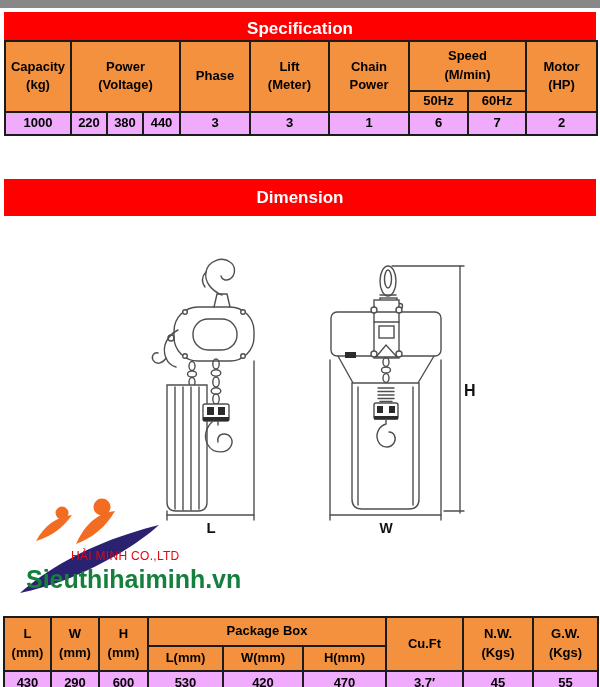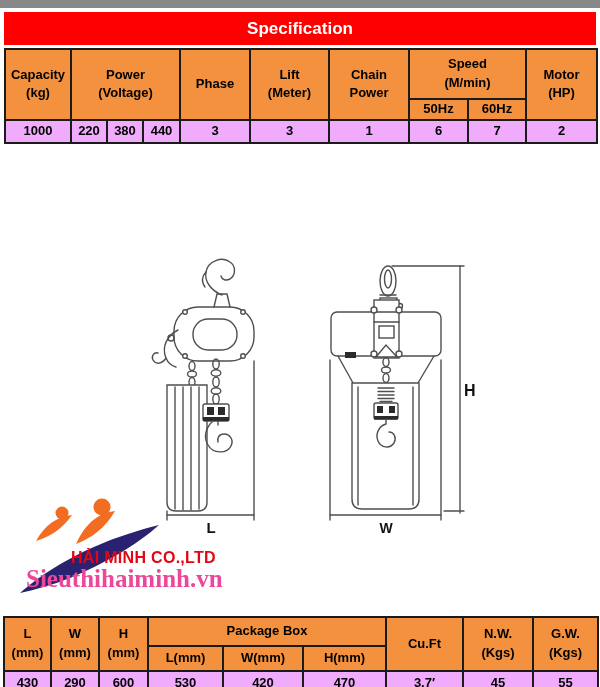--- a/index.html
+++ b/index.html
@@ -18,41 +18,41 @@
 
   table { border-collapse:collapse; table-layout:fixed; position:absolute; }
   td {
     border:2px solid #1b1b1b; text-align:center; vertical-align:middle;
     font-weight:bold; font-size:13px; color:#000; white-space:pre-line;
     line-height:1.45; padding:0 1px;
   }
   .hdr td { background:#f4913e; }
   .data td { background:#f0abfc; }
 
-  .spec-table { left:4px; top:40px; width:592px; }
+  .spec-table { left:4px; top:32px; width:592px; }
   .spec-table tr.r1 td { height:50px; }
   .spec-table tr.r2 td { height:16px; }
   .spec-table tr.data td { height:23px; }
 
   .pkg-table { left:3px; top:608px; width:594px; }
   .pkg-table tr.r1 td { height:29px; }
   .pkg-table tr.r2 td { height:25px; }
   .pkg-table tr.data td { height:24px; }
 
   svg.drawing { position:absolute; left:0; top:0; z-index:1; }
   svg.drawing text { font-family:"Liberation Sans", sans-serif; font-weight:bold; fill:#111; }
 
   .logo-company {
     position:absolute; left:71px; top:541px; z-index:3;
-    color:#e30613; font-size:16px; font-weight:bold; letter-spacing:0.3px;
+    color:#e30613; font-size:12px; font-weight:normal; letter-spacing:0.3px;
   }
   .logo-site {
     position:absolute; left:26px; top:557px; z-index:3;
-    color:#ec4899; font-size:25px; font-weight:bold;
-    font-family:Liberation Serif, serif;
+    color:#15803d; font-size:25px; font-weight:bold;
+    font-family:Liberation Sans, sans-serif;
   }
 </style>
 </head>
 <body>
 
 <div class="page">
 
   <div class="banner spec">Specification</div>
 
   <table class="spec-table">
@@ -95,20 +95,21 @@
       <td>3</td>
       <td>3</td>
       <td>1</td>
       <td>6</td>
       <td>7</td>
       <td>2</td>
     </tr>
   </tbody>
     </table>
 
+  <div class="banner dim">Dimension</div>
 
   <svg class="drawing" width="600" height="687" viewBox="0 0 600 687">
 
     <g stroke="#4f4f4f" stroke-width="1.4" fill="none" stroke-linecap="round">
 
       <path d="M214,299 L217,286 L227,286 L230,299"></path>
       <path d="M222,287 C212,283 204,274 206,264 C208,253 222,248 230,254 C236,258 236,267 230,271 C226,273 222,272 221,268"></path>
       <path d="M206,264 C202,268 201,274 205,279"></path>
 
       <rect x="174" y="299" width="80" height="54" rx="24"></rect>

